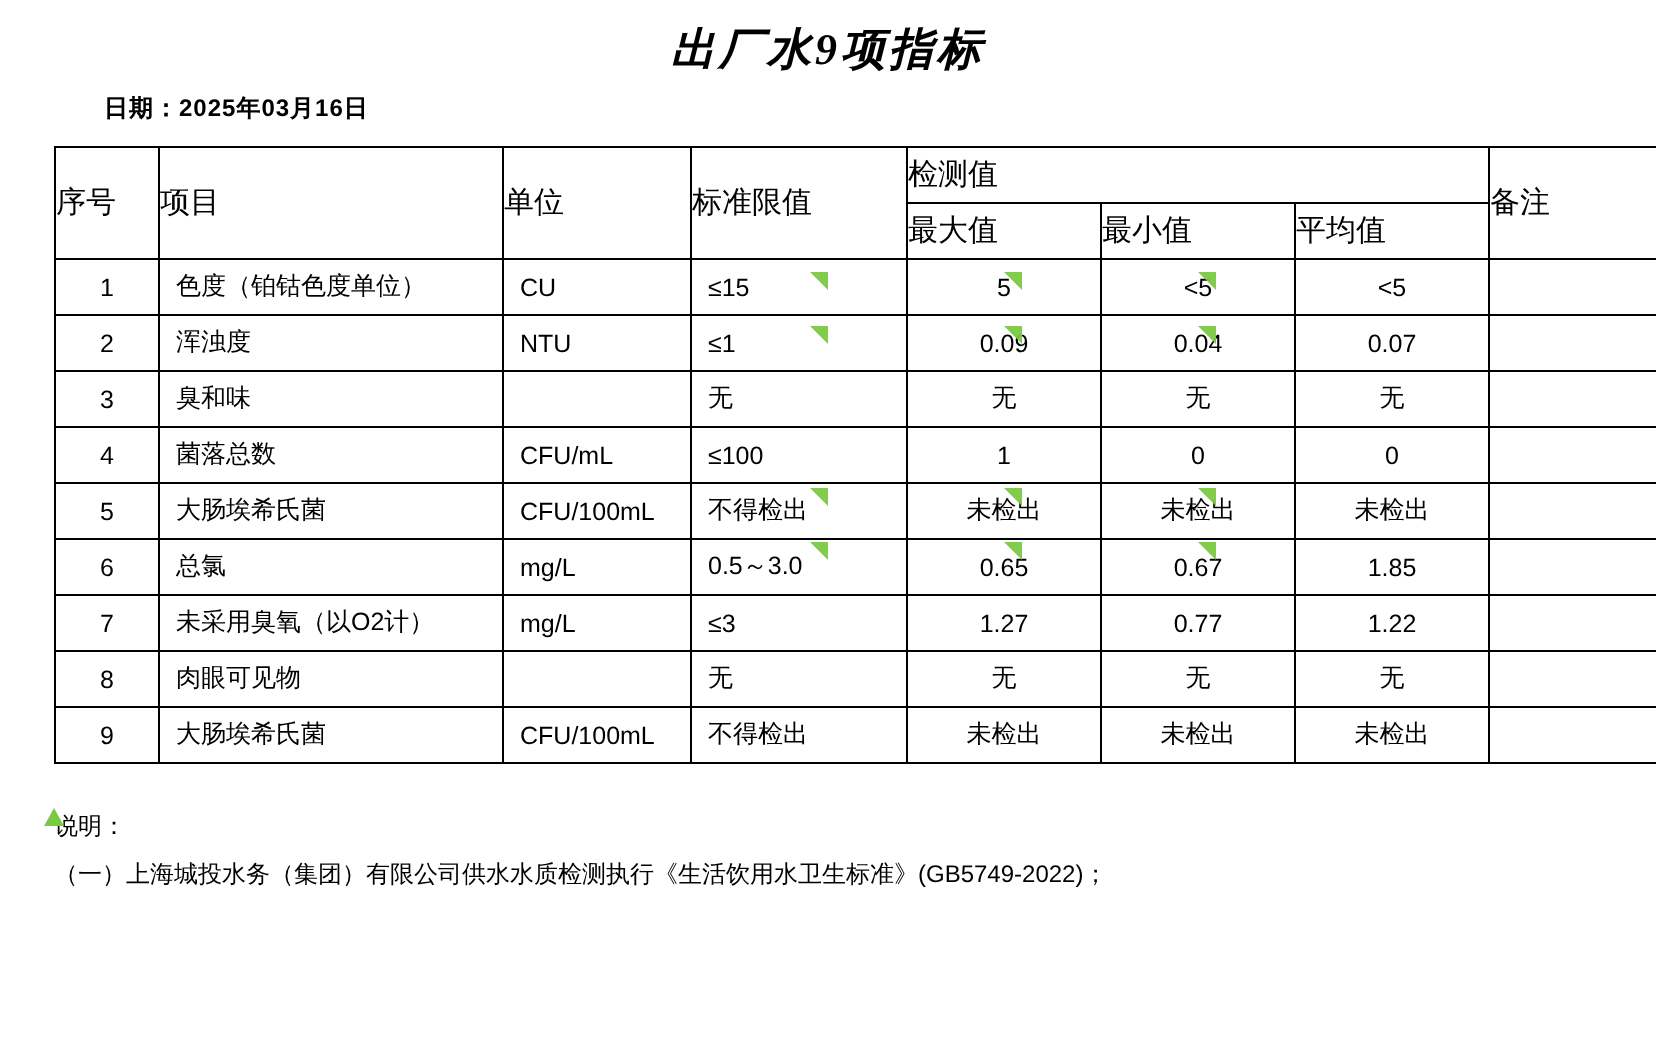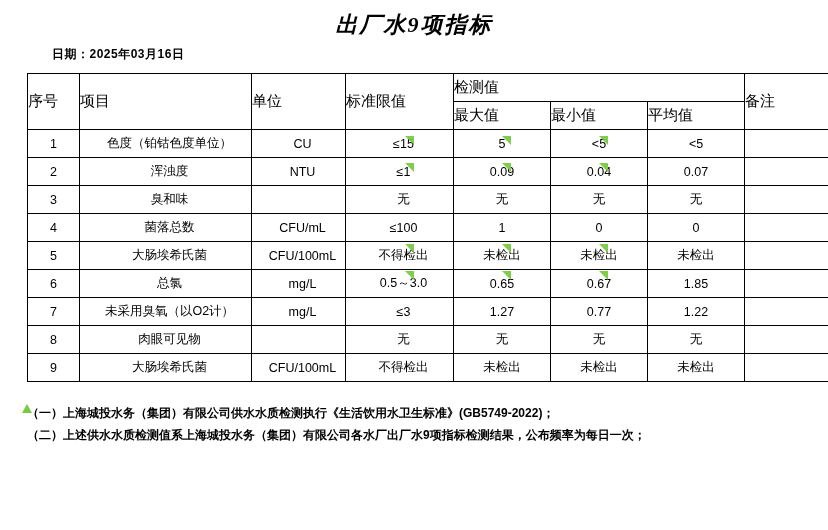--- a/index.html
+++ b/index.html
@@ -44,40 +44,39 @@
     font-size: 12.5px;
   }
   table.report td, table.report th {
     border: 1px solid #000000;
     padding: 0;
     height: 27px;
     font-weight: normal;
     vertical-align: middle;
   }
   .c-center { text-align: center; }
-  .c-left { text-align: center; padding-left: 8px !important; }
+  .c-left { text-align: left; padding-left: 8px !important; }
   .hdr { text-align: left; font-size: 15px; }
   .col-seq { width: 52px; }
   .col-item { width: 172px; }
   .col-unit { width: 94px; }
   .col-limit { width: 108px; }
   .col-val { width: 97px; }
   .col-remark { width: 87px; }
   .notes {
     margin-top: 20px;
     margin-left: 27px;
     font-size: 12px;
     line-height: 1.85;
   }
   .notes .note-title {
     margin-bottom: 2px;
   }
   .notes .note-line {
     white-space: nowrap;
-    font-weight: bold;
   }
   .green-mark {
     position: absolute;
     width: 9px;
     height: 9px;
     background: #7ac943;
     clip-path: polygon(100% 0, 100% 100%, 0 0);
     opacity: 0.95;
   }
   .green-tri {
@@ -226,15 +225,15 @@
 <div class="green-mark" style="left:599px; top:163px;"></div>
 <div class="green-mark" style="left:405px; top:244px;"></div>
 <div class="green-mark" style="left:502px; top:244px;"></div>
 <div class="green-mark" style="left:599px; top:244px;"></div>
 <div class="green-mark" style="left:405px; top:271px;"></div>
 <div class="green-mark" style="left:502px; top:271px;"></div>
 <div class="green-mark" style="left:599px; top:271px;"></div>
 <div class="green-tri" style="left:22px; top:404px;"></div>
 
 <div class="notes">
+  <div class="note-title">说明：</div>
   <div class="note-line">（一）上海城投水务（集团）有限公司供水水质检测执行《生活饮用水卫生标准》(GB5749-2022)；</div>
-  <div class="note-line">（二）上述供水水质检测值系上海城投水务（集团）有限公司各水厂出厂水9项指标检测结果，公布频率为每日一次；</div>
 </div>
 
 </body></html>

